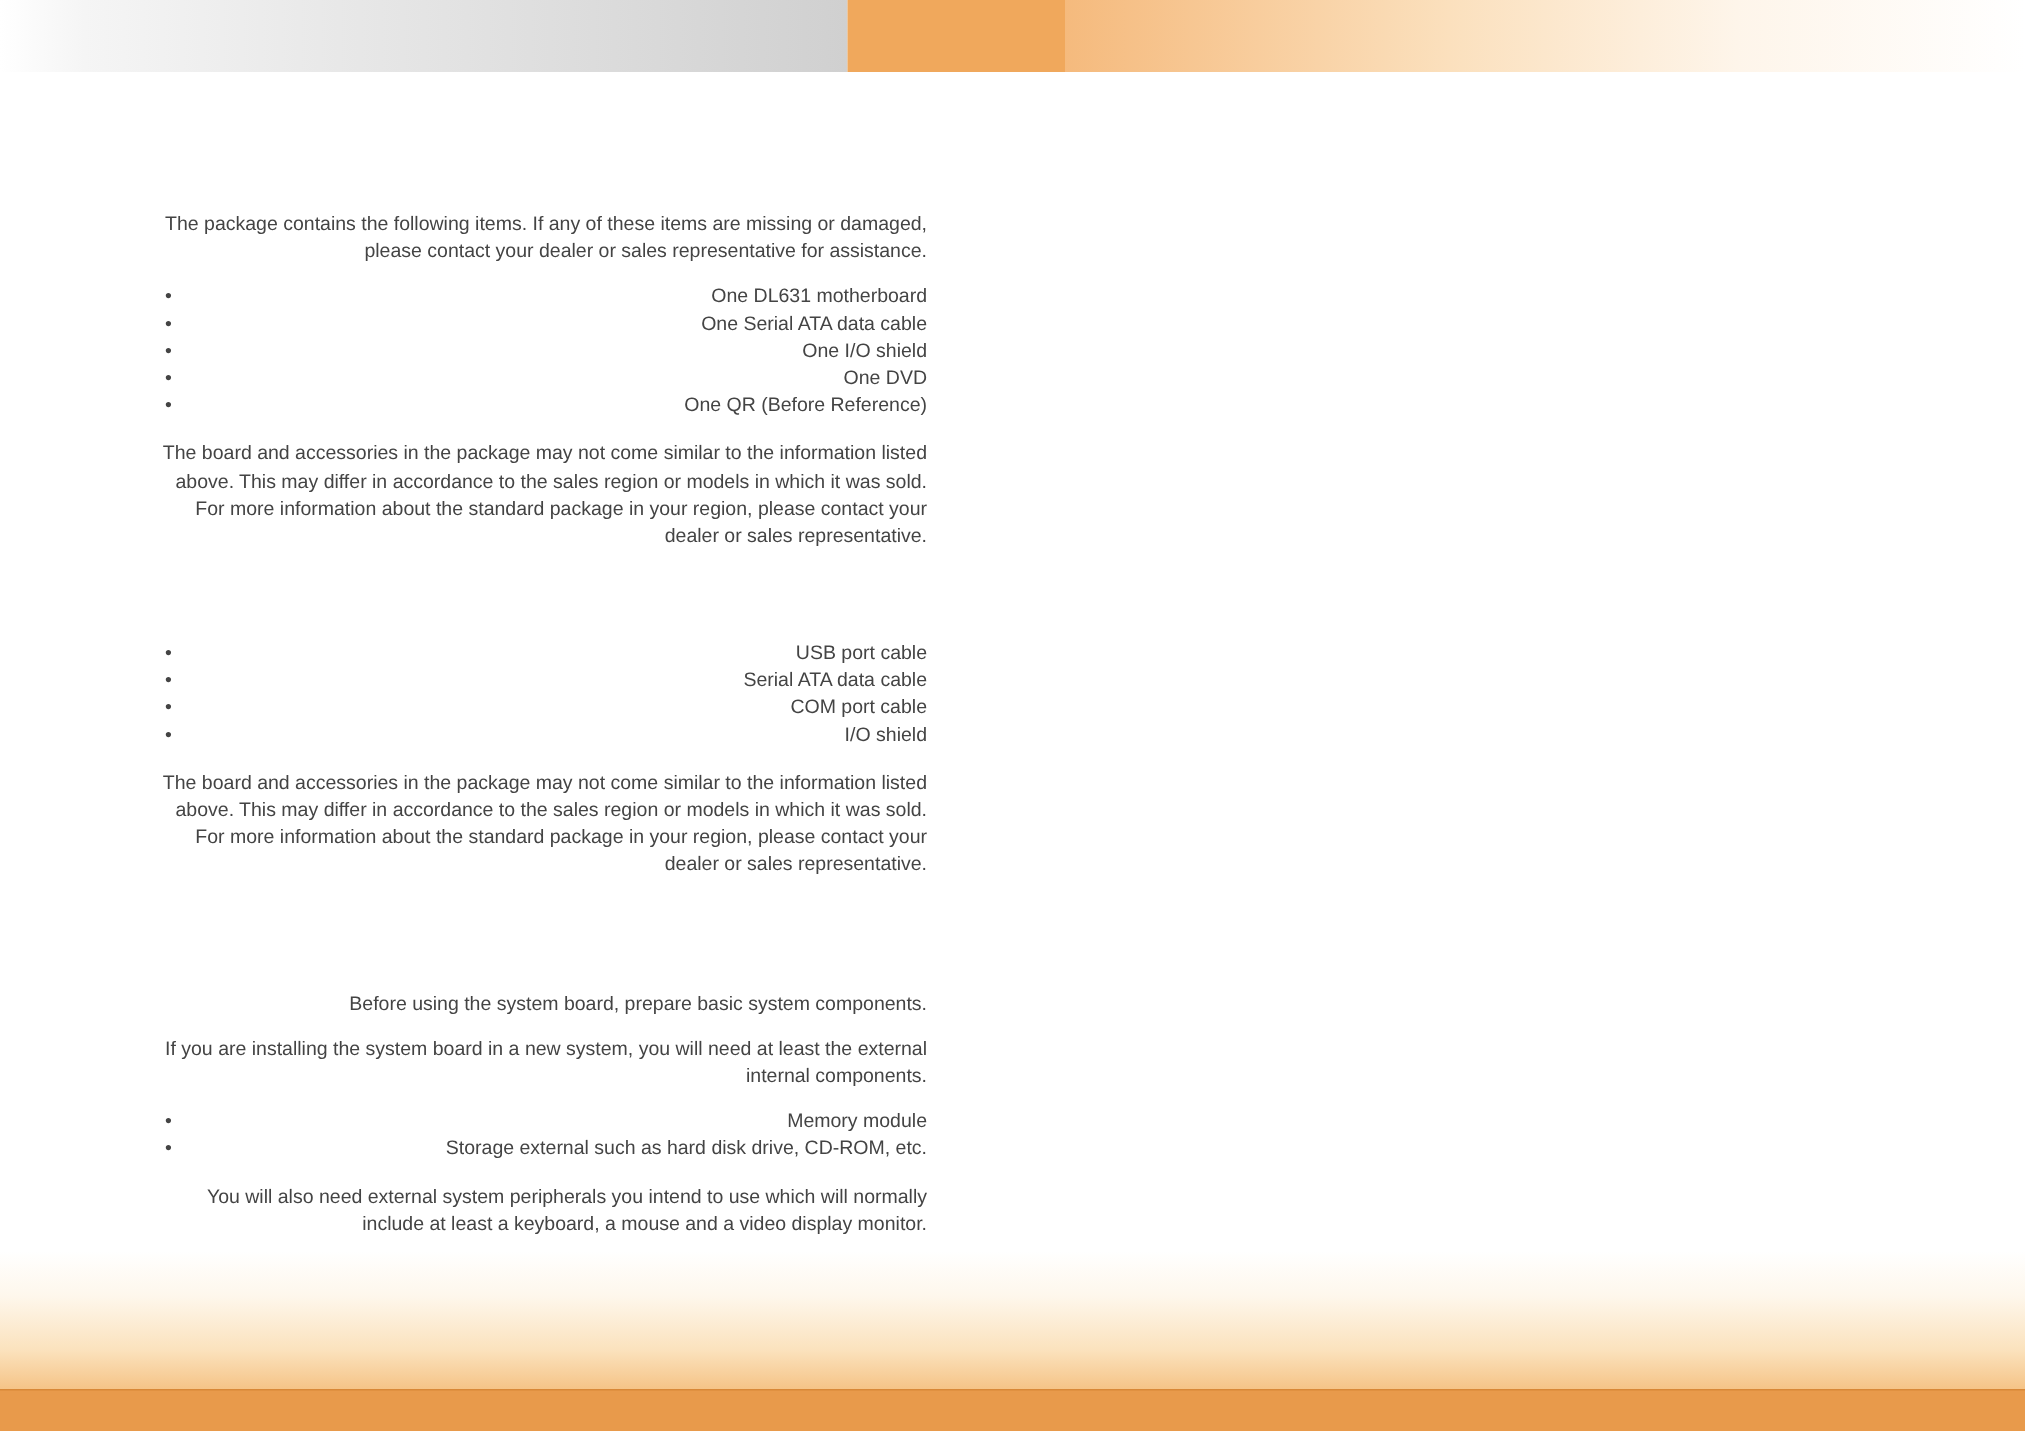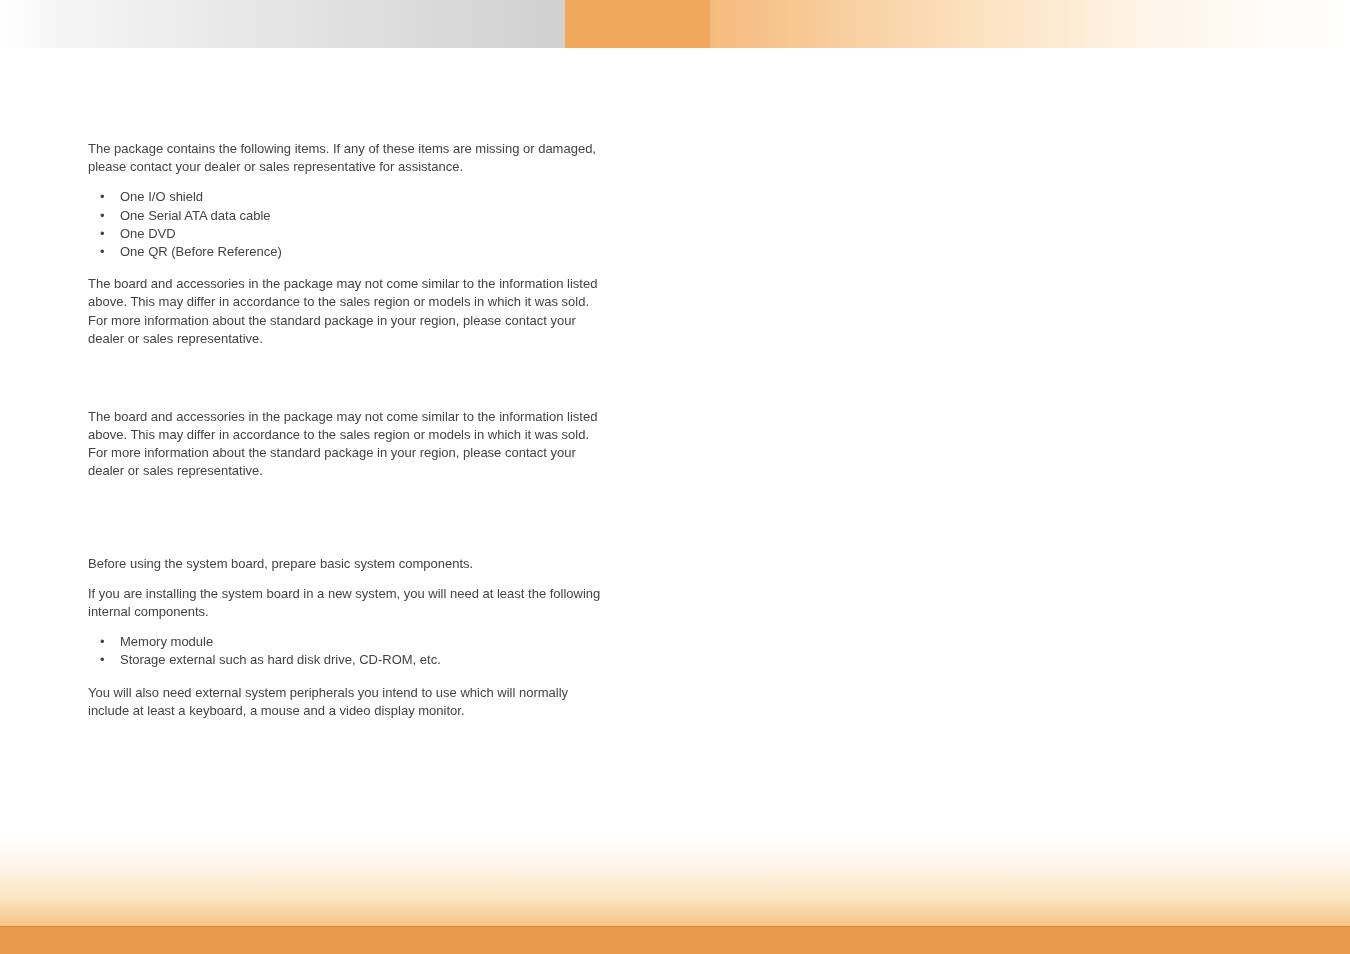--- a/index.html
+++ b/index.html
@@ -36,23 +36,24 @@
       background: #f0a85c;
     }
     .top-orange-fade {
       flex: 1;
       height: 48px;
       background: linear-gradient(to right, #f5ba7d 0%, #fbe0bd 40%, #fef5ea 70%, #fff 100%);
     }
     .content {
       position: absolute;
       top: 140px;
-      left: 88px;
+      left: 98px;
       width: 520px;
       line-height: 1.4;
+      text-align: right;
     }
     .para {
       margin-bottom: 12px;
     }
     ul.bullets {
       list-style: none;
       margin: 0 0 14px 12px;
     }
     ul.bullets li {
       position: relative;
@@ -96,38 +97,45 @@
   <div class="top-left"></div>
   <div class="top-orange-solid"></div>
   <div class="top-orange-fade"></div>
 </div>
 
 <div class="content">
 
   <p class="para">The package contains the following items. If any of these items are missing or damaged, please contact your dealer or sales representative for assistance.</p>
 
   <ul class="bullets">
+    <li>One DL631 motherboard</li>
+    <li>One Serial ATA data cable</li>
     <li>One I/O shield</li>
-    <li>One Serial ATA data cable</li>
     <li>One DVD</li>
     <li>One QR (Before Reference)</li>
   </ul>
 
   <p class="para">The board and accessories in the package may not come similar to the information listed above. This may differ in accordance to the sales region or models in which it was sold. For more information about the standard package in your region, please contact your dealer or sales representative.</p>
 
   <div class="section-gap"></div>
 
+  <ul class="bullets">
+    <li>USB port cable</li>
+    <li>Serial ATA data cable</li>
+    <li>COM port cable</li>
+    <li>I/O shield</li>
+  </ul>
 
   <p class="para">The board and accessories in the package may not come similar to the information listed above. This may differ in accordance to the sales region or models in which it was sold. For more information about the standard package in your region, please contact your dealer or sales representative.</p>
 
   <div class="section-gap-lg"></div>
 
   <p class="para">Before using the system board, prepare basic system components.</p>
 
-  <p class="para">If you are installing the system board in a new system, you will need at least the following internal components.</p>
+  <p class="para">If you are installing the system board in a new system, you will need at least the external internal components.</p>
 
   <ul class="bullets">
     <li>Memory module</li>
     <li>Storage external such as hard disk drive, CD-ROM, etc.</li>
   </ul>
 
   <p class="para">You will also need external system peripherals you intend to use which will normally include at least a keyboard, a mouse and a video display monitor.</p>
 
 </div>
 

